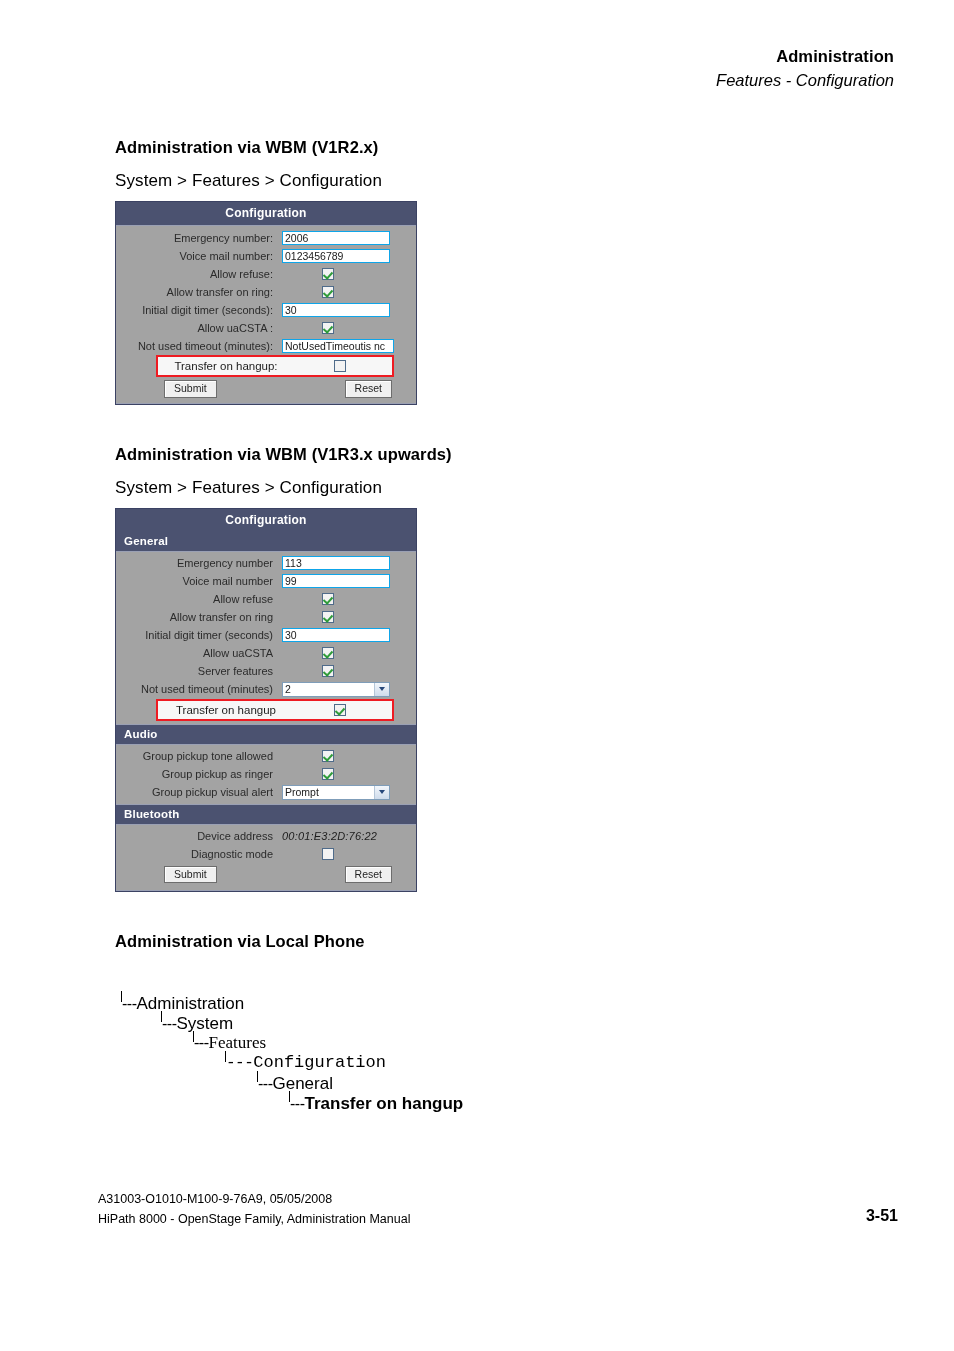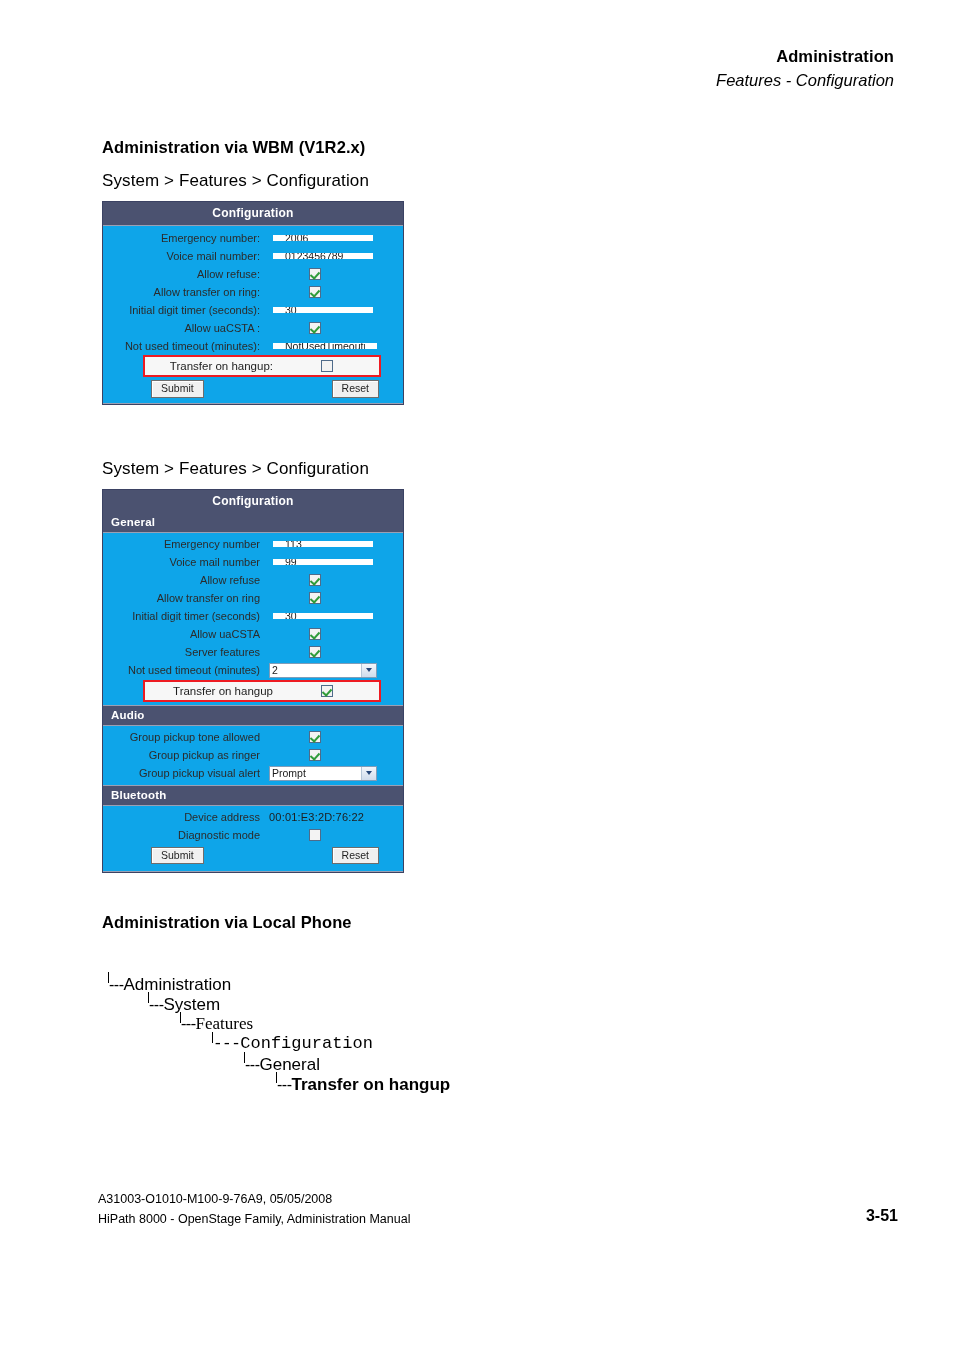--- a/index.html
+++ b/index.html
@@ -30,21 +30,21 @@
     letter-spacing: 0.1px;
   }
   .page-header .h-sub {
     font-size: 16.5px;
     font-style: italic;
   }
 
   
   .content {
     position: absolute;
-    left: 102px;
+    left: 115px;
     top: 138px;
     width: 800px;
   }
 
   h2.section-title {
     font-size: 16.5px;
     font-weight: bold;
     margin: 0 0 0 0;
     letter-spacing: 0.1px;
   }
@@ -75,21 +75,21 @@
   }
   .wbm-subhead {
     background: #4b5270;
     color: #ffffff;
     font-weight: bold;
     font-size: 11.5px;
     padding: 3px 0 4px 8px;
     letter-spacing: 0.2px;
   }
   .wbm-body {
-    background: #0ea5e9;
+    background: #a3a3a3;
     border-top: 1px solid #9aa0b4;
     border-bottom: 1px solid #9aa0b4;
     padding: 3px 6px 2px 6px;
   }
   .wbm-body.pad-b { padding-bottom: 4px; }
 
   .frow {
     display: flex;
     align-items: center;
     height: 17px;
@@ -113,22 +113,22 @@
     justify-content: flex-start;
     padding-left: 40px;
   }
 
   input.txt {
     width: 108px;
     height: 14px;
     font-family: "Liberation Sans", sans-serif;
     font-size: 10.5px;
     color: #1a1a1a;
-    padding: 0 12px;
-    border: 4px solid #0ea5e9;
+    padding: 0 2px;
+    border: 1px solid #0ea5e9;
     background: #ffffff;
     box-sizing: border-box;
     outline: none;
   }
   input.txt.wide { width: 112px; }
 
   .chk {
     width: 12px;
     height: 12px;
     border: 1px solid #4f6b8a;
@@ -174,20 +174,21 @@
   }
   .sel .sel-arrow i {
     display: block;
     width: 0; height: 0;
     border-left: 3.5px solid transparent;
     border-right: 3.5px solid transparent;
     border-top: 4px solid #26477a;
   }
 
   .devaddr {
+    font-style: italic;
     font-size: 11px;
     color: #1d1d1d;
     letter-spacing: 0.2px;
   }
 
   .btnrow {
     display: flex;
     justify-content: space-between;
     padding: 2px 18px 3px 42px;
   }
@@ -209,21 +210,21 @@
   }
   .hl {
     border: 2px solid #ee1b22;
     margin: 1px 16px 1px 34px;
     padding: 0 0 0 0;
     background: #f7f7f7;
   }
   .hl .frow { height: 18px; margin-bottom: 0; }
   .hl .frow .lbl {
     width: 128px;
-    text-align: right;
+    text-align: center;
     padding-left: 8px;
     padding-right: 0;
     font-size: 11.5px;
     color: #1d1d1d;
   }
   .hl .frow .fld.center { padding-left: 48px; }
 
   
   .tree {
     position: relative;
@@ -352,20 +353,21 @@
       <div class="btnrow">
         <button class="btn">Submit</button>
         <button class="btn">Reset</button>
       </div>
 
     </div>
   </div>
 
   <div class="spacer-40"></div>
 
+  <h2 class="section-title">Administration via WBM (V1R3.x upwards)</h2>
   <div class="breadcrumb-line">System &gt; Features &gt; Configuration</div>
 
   <div class="wbm">
     <div class="wbm-title">Configuration</div>
     <div class="wbm-subhead">General</div>
 
     <div class="wbm-body">
 
       <div class="frow">
         <div class="lbl">Emergency number</div>

